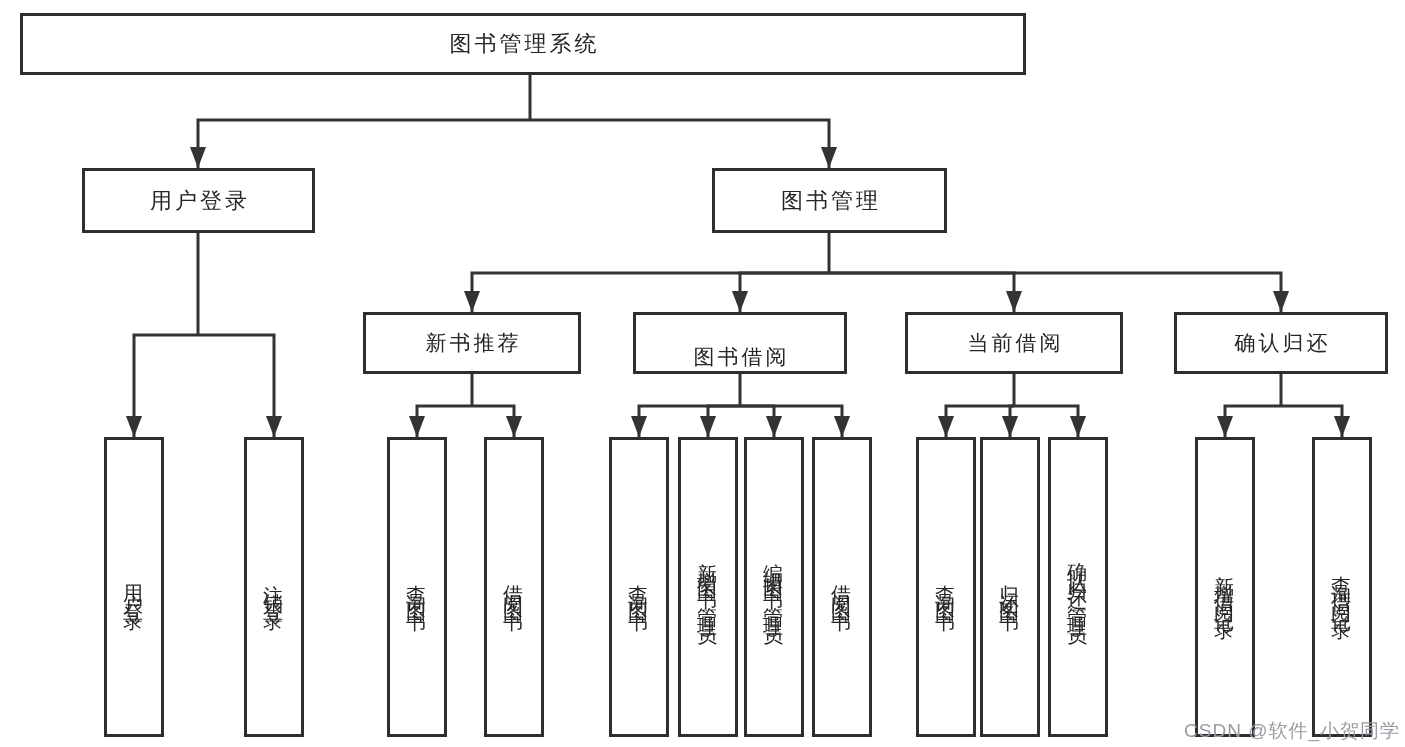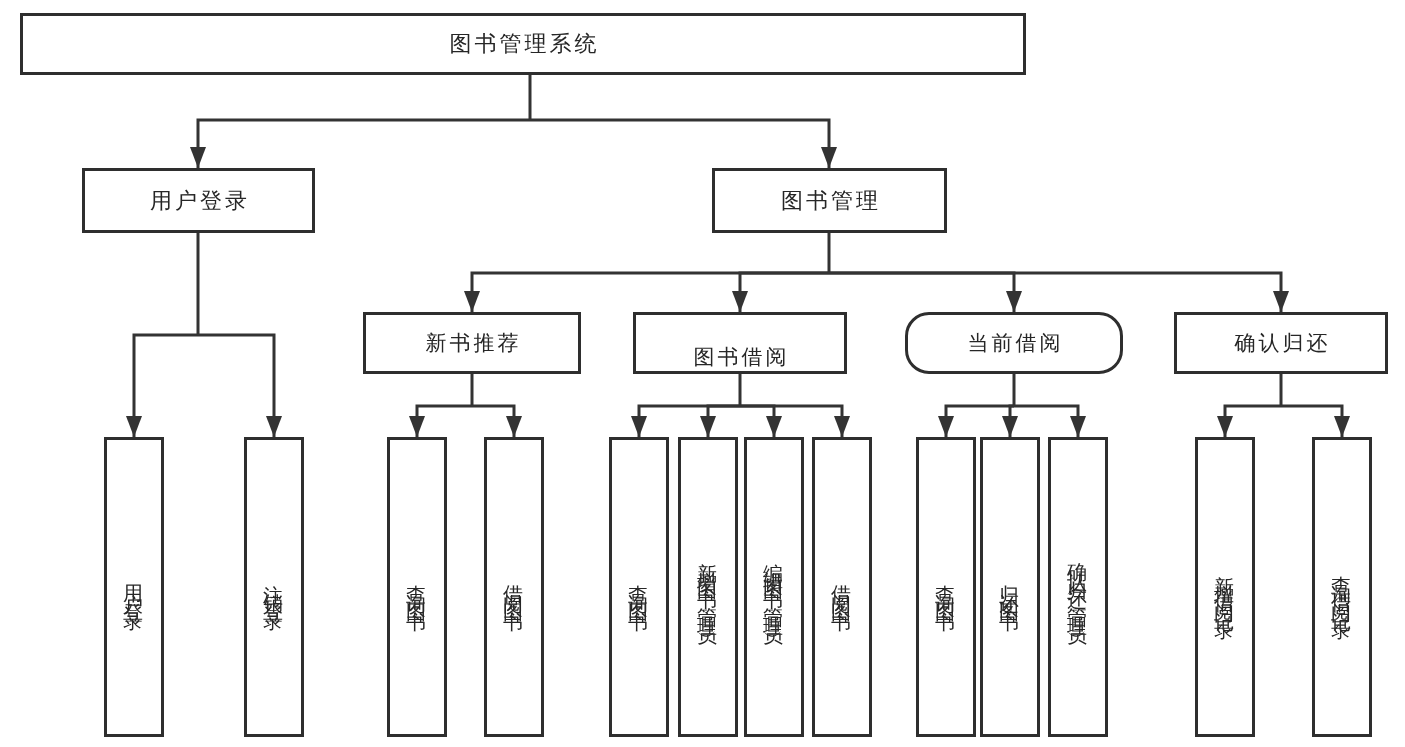--- a/index.html
+++ b/index.html
@@ -108,21 +108,21 @@
       </div>
       <div class="node" style="left: 712px; top: 168px; width: 235px; height: 65px; font-size: 22px; justify-content: center;">
         <span class="node-label">图书管理</span>
       </div>
       <div class="node" style="left: 363px; top: 312px; width: 218px; height: 62px; font-size: 21px;">
         <span class="node-label">新书推荐</span>
       </div>
       <div class="node" style="left: 633px; top: 312px; width: 214px; height: 62px; font-size: 21px; align-items: flex-end;">
         <span class="node-label">图书借阅</span>
       </div>
-      <div class="node" style="left: 905px; top: 312px; width: 218px; height: 62px; font-size: 21px; border-radius: 24px;">
+      <div class="node" style="left: 905px; top: 312px; width: 218px; height: 62px; font-size: 21px;">
         <span class="node-label">当前借阅</span>
       </div>
       <div class="node" style="left: 1174px; top: 312px; width: 214px; height: 62px; font-size: 21px;">
         <span class="node-label">确认归还</span>
       </div>
       <div class="node vertical" style="left: 104px; top: 437px; width: 60px; height: 300px; font-size: 20px;">
         <span class="node-label">用户登录</span>
       </div>
       <div class="node vertical" style="left: 244px; top: 437px; width: 60px; height: 300px; font-size: 20px;">
         <span class="node-label">注销登录</span>
@@ -154,13 +154,14 @@
       <div class="node vertical" style="left: 1048px; top: 437px; width: 60px; height: 300px; font-size: 20px;">
         <span class="node-label">确认归还（管理员）</span>
       </div>
       <div class="node vertical" style="left: 1195px; top: 437px; width: 60px; height: 300px; font-size: 20px;">
         <span class="node-label">新增借阅记录</span>
       </div>
       <div class="node vertical" style="left: 1312px; top: 437px; width: 60px; height: 300px; font-size: 20px;">
         <span class="node-label">查询借阅记录</span>
       </div>
     </div>
+  <div class="watermark">CSDN @软件_小贺同学</div>
 </div>
 
 </body></html>

